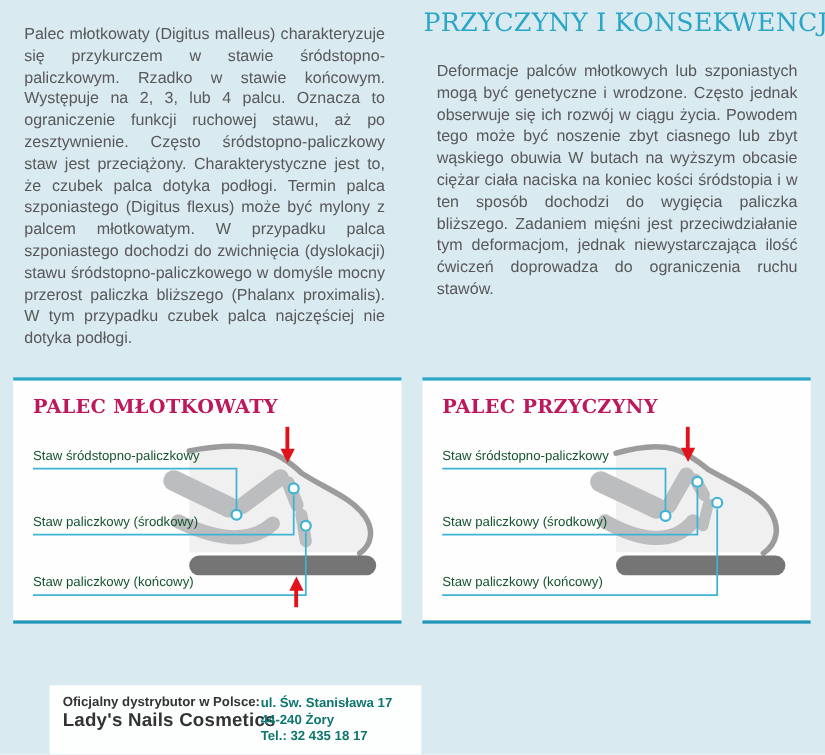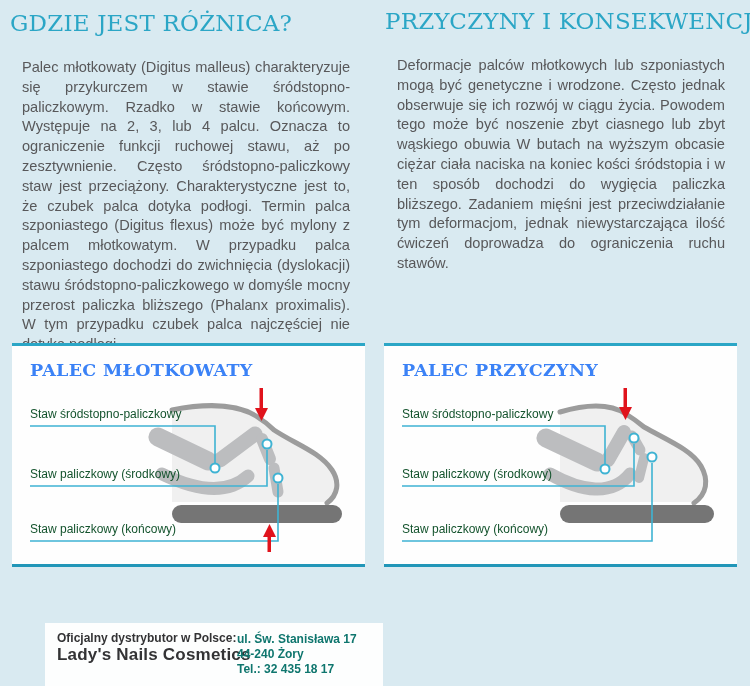--- a/index.html
+++ b/index.html
@@ -41,21 +41,21 @@
     border-bottom:3px solid #2196b8;
   }
   #card-hammer{left:12px;}
   #card-claw{left:384px;}
   .card h2{
     position:absolute;left:18px;top:14px;margin:0;
     font-family:"DejaVu Serif",serif;
     font-weight:bold;
     font-size:17.5px;
     letter-spacing:.3px;
-    color:#3b82f6;
+    color:#be185d;
     white-space:nowrap;
   }
   .card svg{position:absolute;left:0;top:0;}
   .joint-label{
     position:absolute;left:18px;
     font-size:12px;
     color:#14532d;
     white-space:nowrap;
   }
   .jl-1{top:61px;}
@@ -75,21 +75,20 @@
   .f-web{font-size:12.5px;font-weight:bold;line-height:15px;margin-top:20px;}
   #footer-right{position:absolute;left:192px;top:9px;color:#0f766e;}
   .f-addr{font-size:12px;font-weight:bold;line-height:15px;white-space:nowrap;}
 </style>
 </head>
 <body>
 
 <div id="page">
 
   <div class="article" id="article-left">
-    <h1>GDZIE JEST RÓŻNICA?</h1>
     <p>Palec młotkowaty (Digitus malleus) charakteryzuje się przykurczem w stawie śródstopno-paliczkowym. Rzadko w stawie końcowym. Występuje na 2, 3, lub 4 palcu. Oznacza to ograniczenie funkcji ruchowej stawu, aż po zesztywnienie. Często śródstopno-paliczkowy staw jest przeciążony. Charakterystyczne jest to, że czubek palca dotyka podłogi. Termin palca szponiastego (Digitus flexus) może być mylony z palcem młotkowatym. W przypadku palca szponiastego dochodzi do zwichnięcia (dyslokacji) stawu śródstopno-paliczkowego w domyśle mocny przerost paliczka bliższego (Phalanx proximalis). W tym przypadku czubek palca najczęściej nie dotyka podłogi.</p>
   </div>
 
   <div class="article" id="article-right">
     <h1>PRZYCZYNY I KONSEKWENCJE</h1>
     <p>Deformacje palców młotkowych lub szponiastych mogą być genetyczne i wrodzone. Często jednak obserwuje się ich rozwój w ciągu życia. Powodem tego może być noszenie zbyt ciasnego lub zbyt wąskiego obuwia W butach na wyższym obcasie ciężar ciała naciska na koniec kości śródstopia i w ten sposób dochodzi do wygięcia paliczka bliższego. Zadaniem mięśni jest przeciwdziałanie tym deformacjom, jednak niewystarczająca ilość ćwiczeń doprowadza do ograniczenia ruchu stawów.</p>
   </div>
 
   <div class="card" id="card-hammer">
     <h2>PALEC MŁOTKOWATY</h2>

